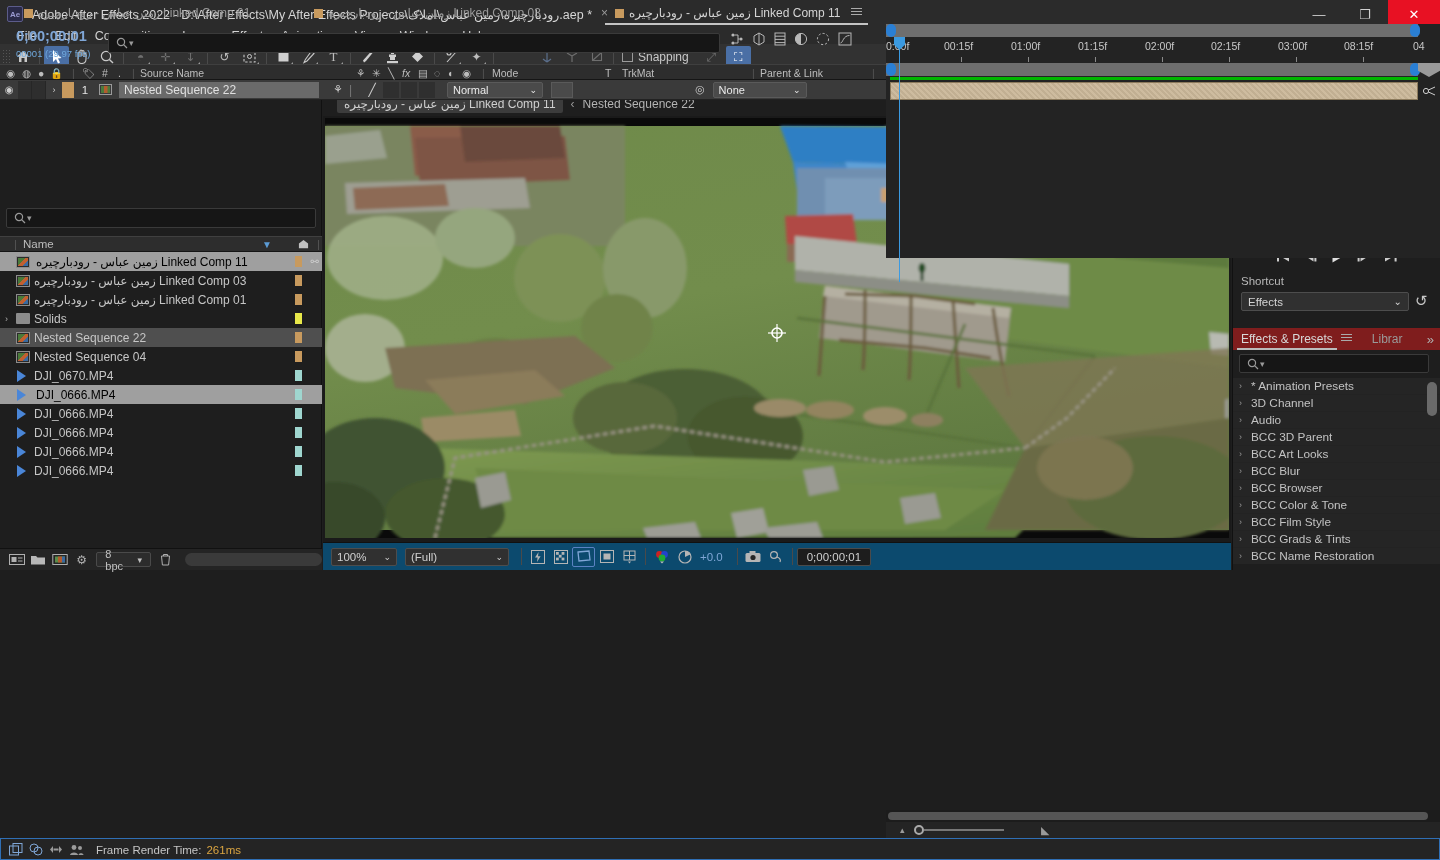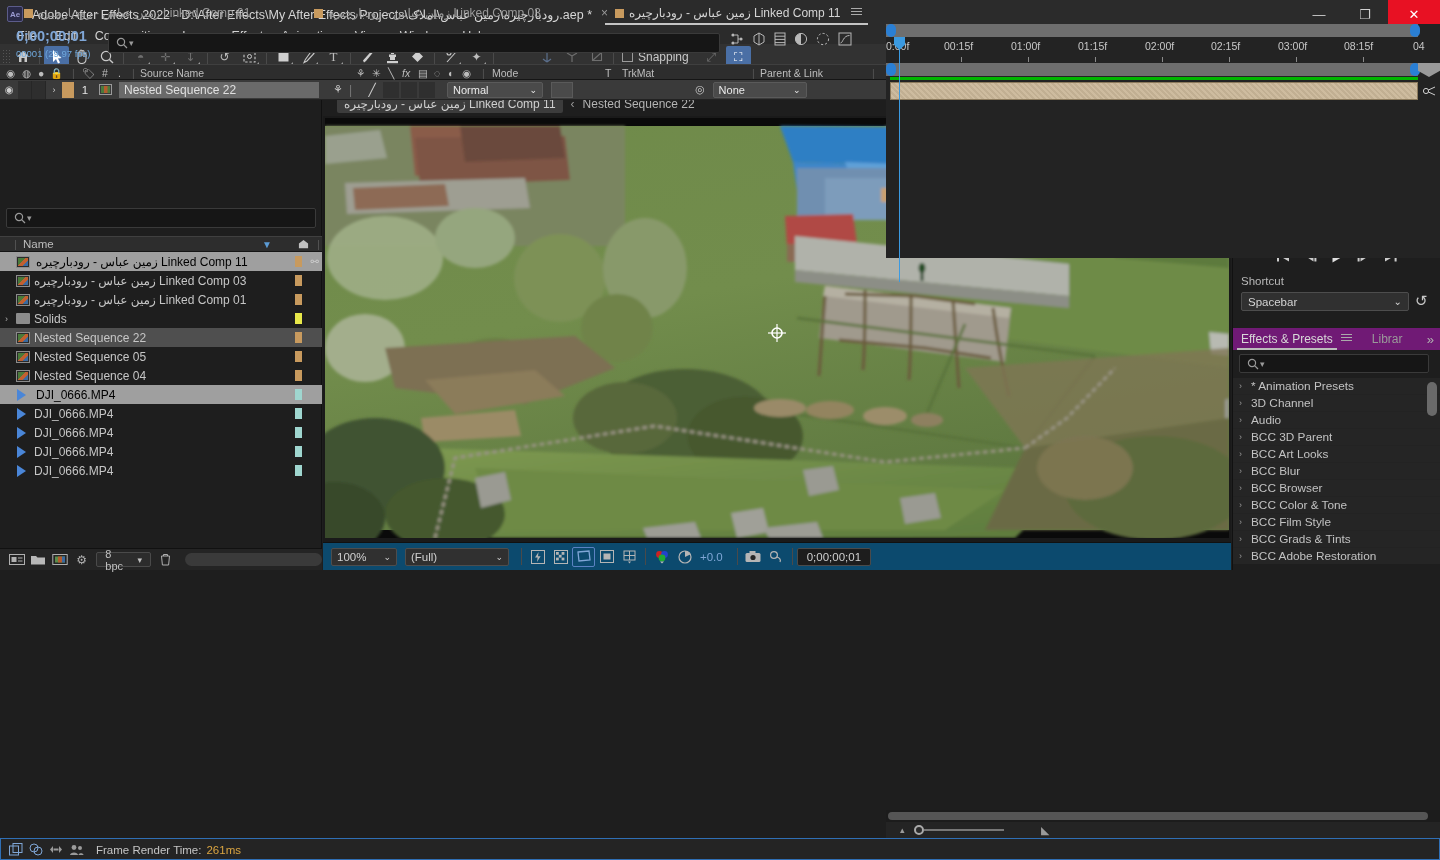--- a/index.html
+++ b/index.html
@@ -59,21 +59,21 @@
   .ws-item { font-size:12.5px; color:#b4b4b4; padding:0 16px; }
   .ws-item.sel { color:#6fa8dc; }
   .searchhelp {
     margin-left:auto; margin-right:6px; width:190px; height:18px;
     background:#1d1d1d; border:1px solid #4d4d4d; border-radius:2px;
     display:flex; align-items:center; padding:0 6px; color:#9a9a9a; font-size:12px;
   }
 
   
   .panel { position:absolute; background:#1e1e1e; }
-  .panel-tabs { height:22px; background:#701a75; display:flex; align-items:center; }
+  .panel-tabs { height:22px; background:#7f1d1d; display:flex; align-items:center; }
   .ptab { height:22px; display:flex; align-items:center; padding:0 8px; font-size:12px; color:#9a9a9a; position:relative; }
   .ptab.active { color:#d8d8d8; }
   .ptab.active::after { content:""; position:absolute; left:4px; right:4px; bottom:0; height:2px; background:#bcbcbc; }
   .hamb { display:inline-block; width:11px; }
   .hamb i { display:block; height:1px; background:#aaa; margin:2px 0; }
 
   
   #project { left:0; top:70px; width:322px; height:500px; border-right:1px solid #111; }
   .proj-search {
     position:absolute; left:6px; top:138px; width:310px; height:20px;
@@ -405,27 +405,27 @@
           <span class="nm">Solids</span>
           <span class="labelchip" style="background: rgb(232, 232, 74);"></span>
         </div>
         <div class="prow sel-dark">
           <span class="ico-comp"></span>
           <span class="nm">Nested Sequence 22</span>
           <span class="labelchip" style="background: rgb(200, 154, 94);"></span>
         </div>
         <div class="prow">
           <span class="ico-comp"></span>
-          <span class="nm">Nested Sequence 05</span>
-          <span class="labelchip" style="background: rgb(200, 154, 94);"></span>
-        </div>
-        <div class="prow">
-          <span class="ico-comp"></span>
           <span class="nm">Nested Sequence 04</span>
           <span class="labelchip" style="background: rgb(200, 154, 94);"></span>
+        </div>
+        <div class="prow">
+          <span class="ico-video"></span>
+          <span class="nm">DJI_0670.MP4</span>
+          <span class="labelchip" style="background: rgb(159, 214, 207);"></span>
         </div>
         <div class="prow sel-light">
           <span class="ico-video"></span>
           <span class="nm nm-hl">DJI_0666.MP4</span>
           <span class="labelchip" style="background: rgb(159, 214, 207);"></span>
         </div>
         <div class="prow">
           <span class="ico-video"></span>
           <span class="nm">DJI_0666.MP4</span>
           <span class="labelchip" style="background: rgb(159, 214, 207);"></span>
@@ -792,21 +792,21 @@
             <rect x="0.6" y="0.5" width="2" height="10" fill="#ccc"></rect>
             <path d="M3.5 0.5 L11 5.5 L3.5 10.5 Z" fill="#ccc"></path>
           </svg></span>
       <span><svg width="13" height="11" viewBox="0 0 13 11">
             <path d="M1 0.5 L9.5 5.5 L1 10.5 Z" fill="#ccc"></path>
             <rect x="10.6" y="0.5" width="2" height="10" fill="#ccc"></rect>
           </svg></span>
     </div>
     <div class="pv-shortcut">Shortcut</div>
     <div class="pv-select">
-      <span>Spacebar</span>
+      <span>Effects</span>
         <span style="font-size:10px">⌄</span>
     </div>
     <div class="pv-reset">↺</div>
   </div>
 
   <div class="panel" id="effects">
     <div class="panel-tabs">
       <div class="ptab active">
           <span>Effects &amp; Presets</span>
         </div>
@@ -859,21 +859,21 @@
         <div class="fxrow">
           <span class="ch">›</span>
           <span>BCC Film Style</span>
         </div>
         <div class="fxrow">
           <span class="ch">›</span>
           <span>BCC Grads &amp; Tints</span>
         </div>
         <div class="fxrow">
           <span class="ch">›</span>
-          <span>BCC Adobe Restoration</span>
+          <span>BCC Name Restoration</span>
         </div>
       </div>
     <div class="fx-scroll"></div>
   </div>
 
   <div id="timeline">
     <div class="tl-tabs">
       <div class="tltab">
         <span class="sq" style="background:#c89a5e"></span>
         <span>زمین عباس - رودبارچیره Linked Comp 01</span>

